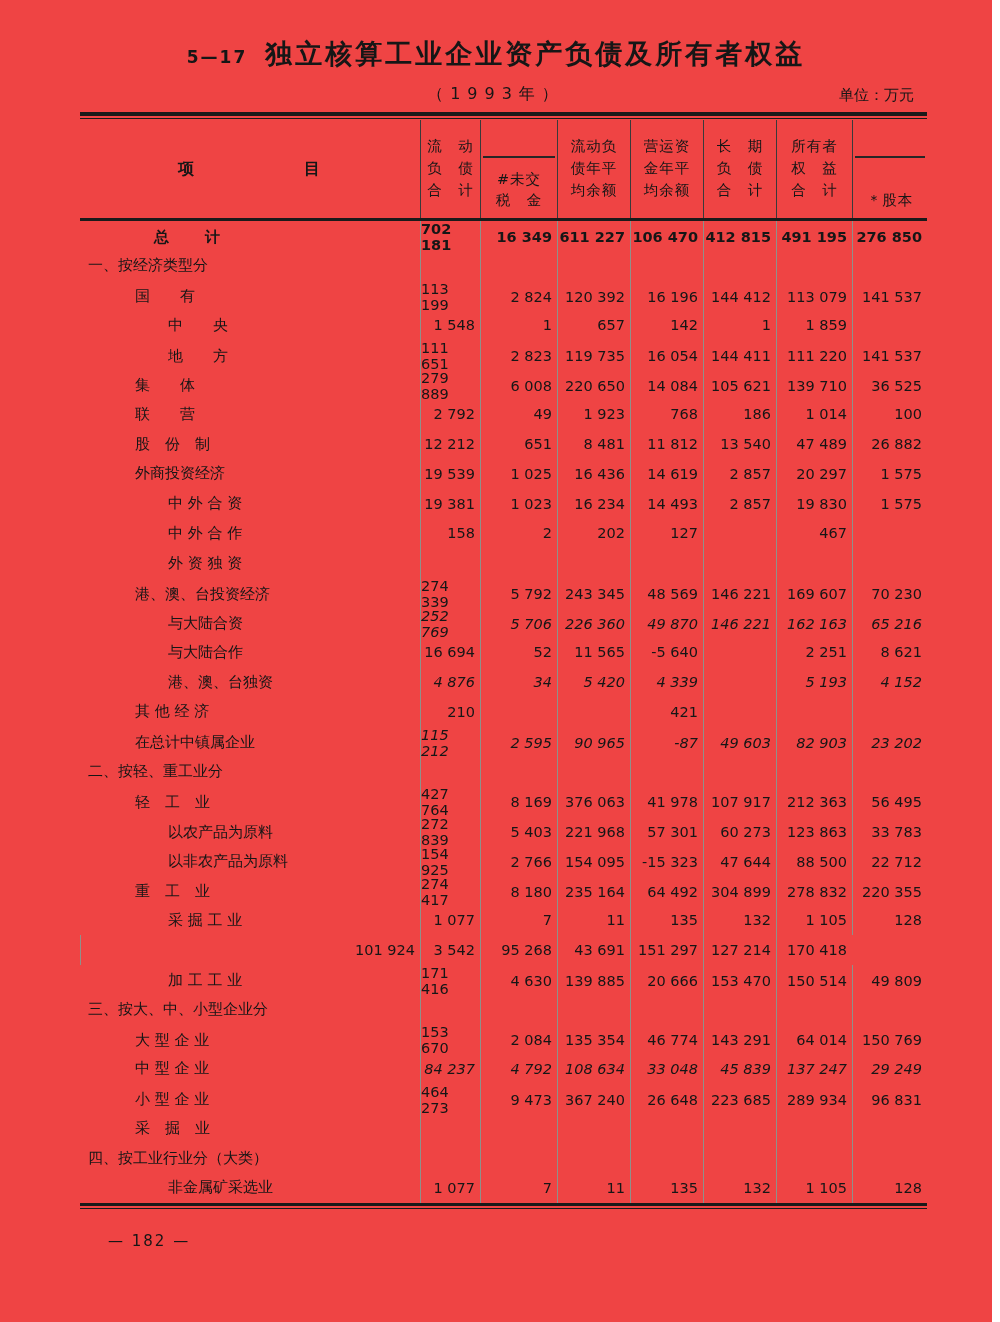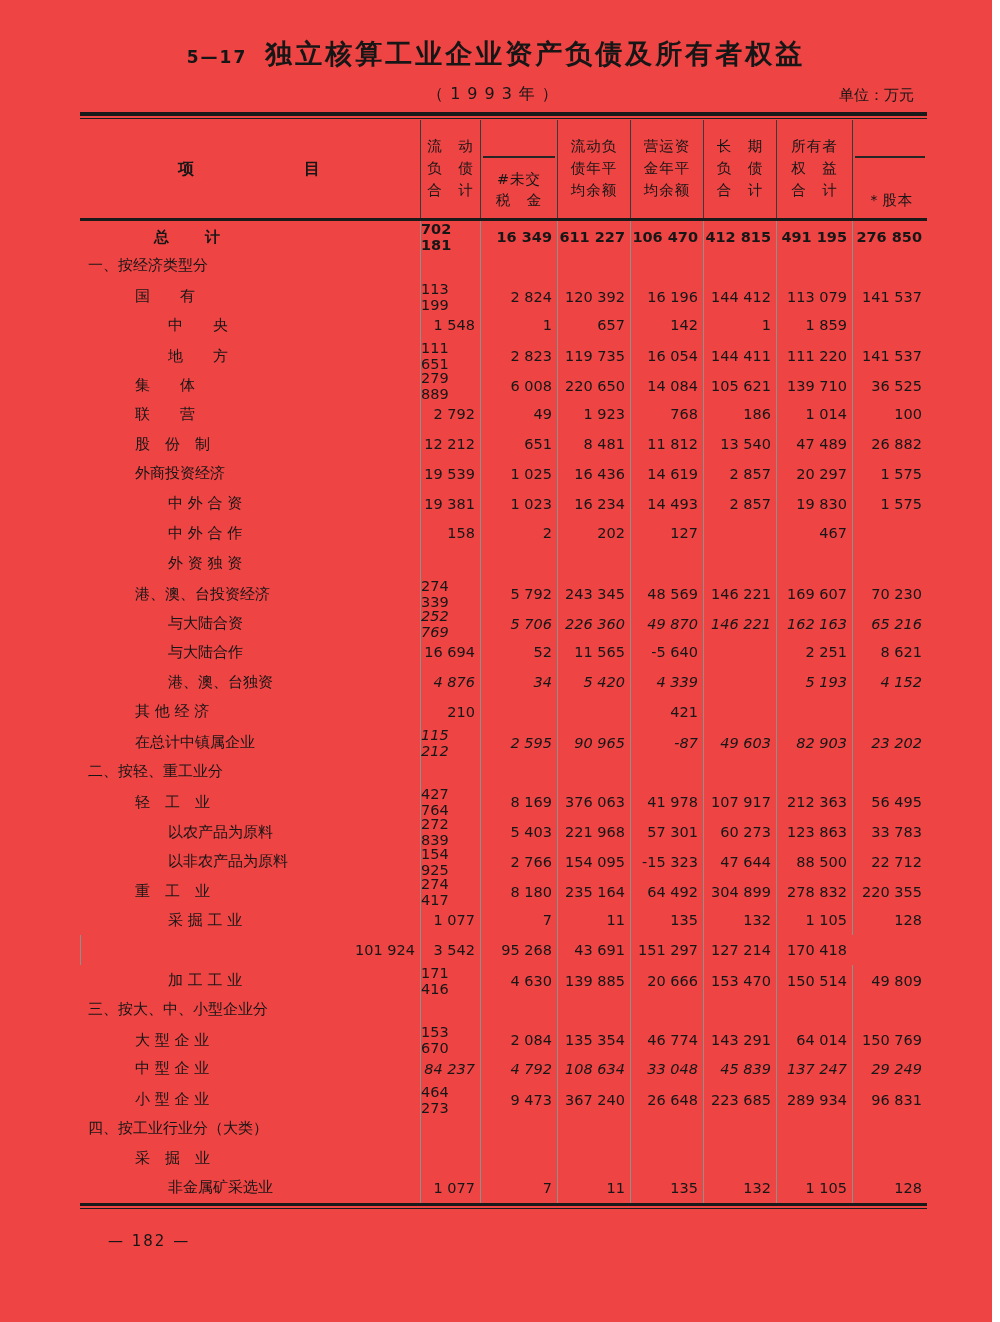--- a/index.html
+++ b/index.html
@@ -416,31 +416,31 @@
           <div class="lbl ind-l1">小 型 企 业</div>
           <div class="num">464 273</div>
           <div class="num">9 473</div>
           <div class="num">367 240</div>
           <div class="num">26 648</div>
           <div class="num">223 685</div>
           <div class="num">289 934</div>
           <div class="num">96 831</div>
         </div>
         <div class="trow grid-cols">
+          <div class="lbl ind-l1">采　掘　业</div>
+          <div class="num"></div>
+          <div class="num"></div>
+          <div class="num"></div>
+          <div class="num"></div>
+          <div class="num"></div>
+          <div class="num"></div>
+          <div class="num"></div>
+        </div>
+        <div class="trow grid-cols">
           <div class="lbl ind-section">四、按工业行业分（大类）</div>
-          <div class="num"></div>
-          <div class="num"></div>
-          <div class="num"></div>
-          <div class="num"></div>
-          <div class="num"></div>
-          <div class="num"></div>
-          <div class="num"></div>
-        </div>
-        <div class="trow grid-cols">
-          <div class="lbl ind-l1">采　掘　业</div>
           <div class="num"></div>
           <div class="num"></div>
           <div class="num"></div>
           <div class="num"></div>
           <div class="num"></div>
           <div class="num"></div>
           <div class="num"></div>
         </div>
         <div class="trow grid-cols">
           <div class="lbl ind-l2">非金属矿采选业</div>

